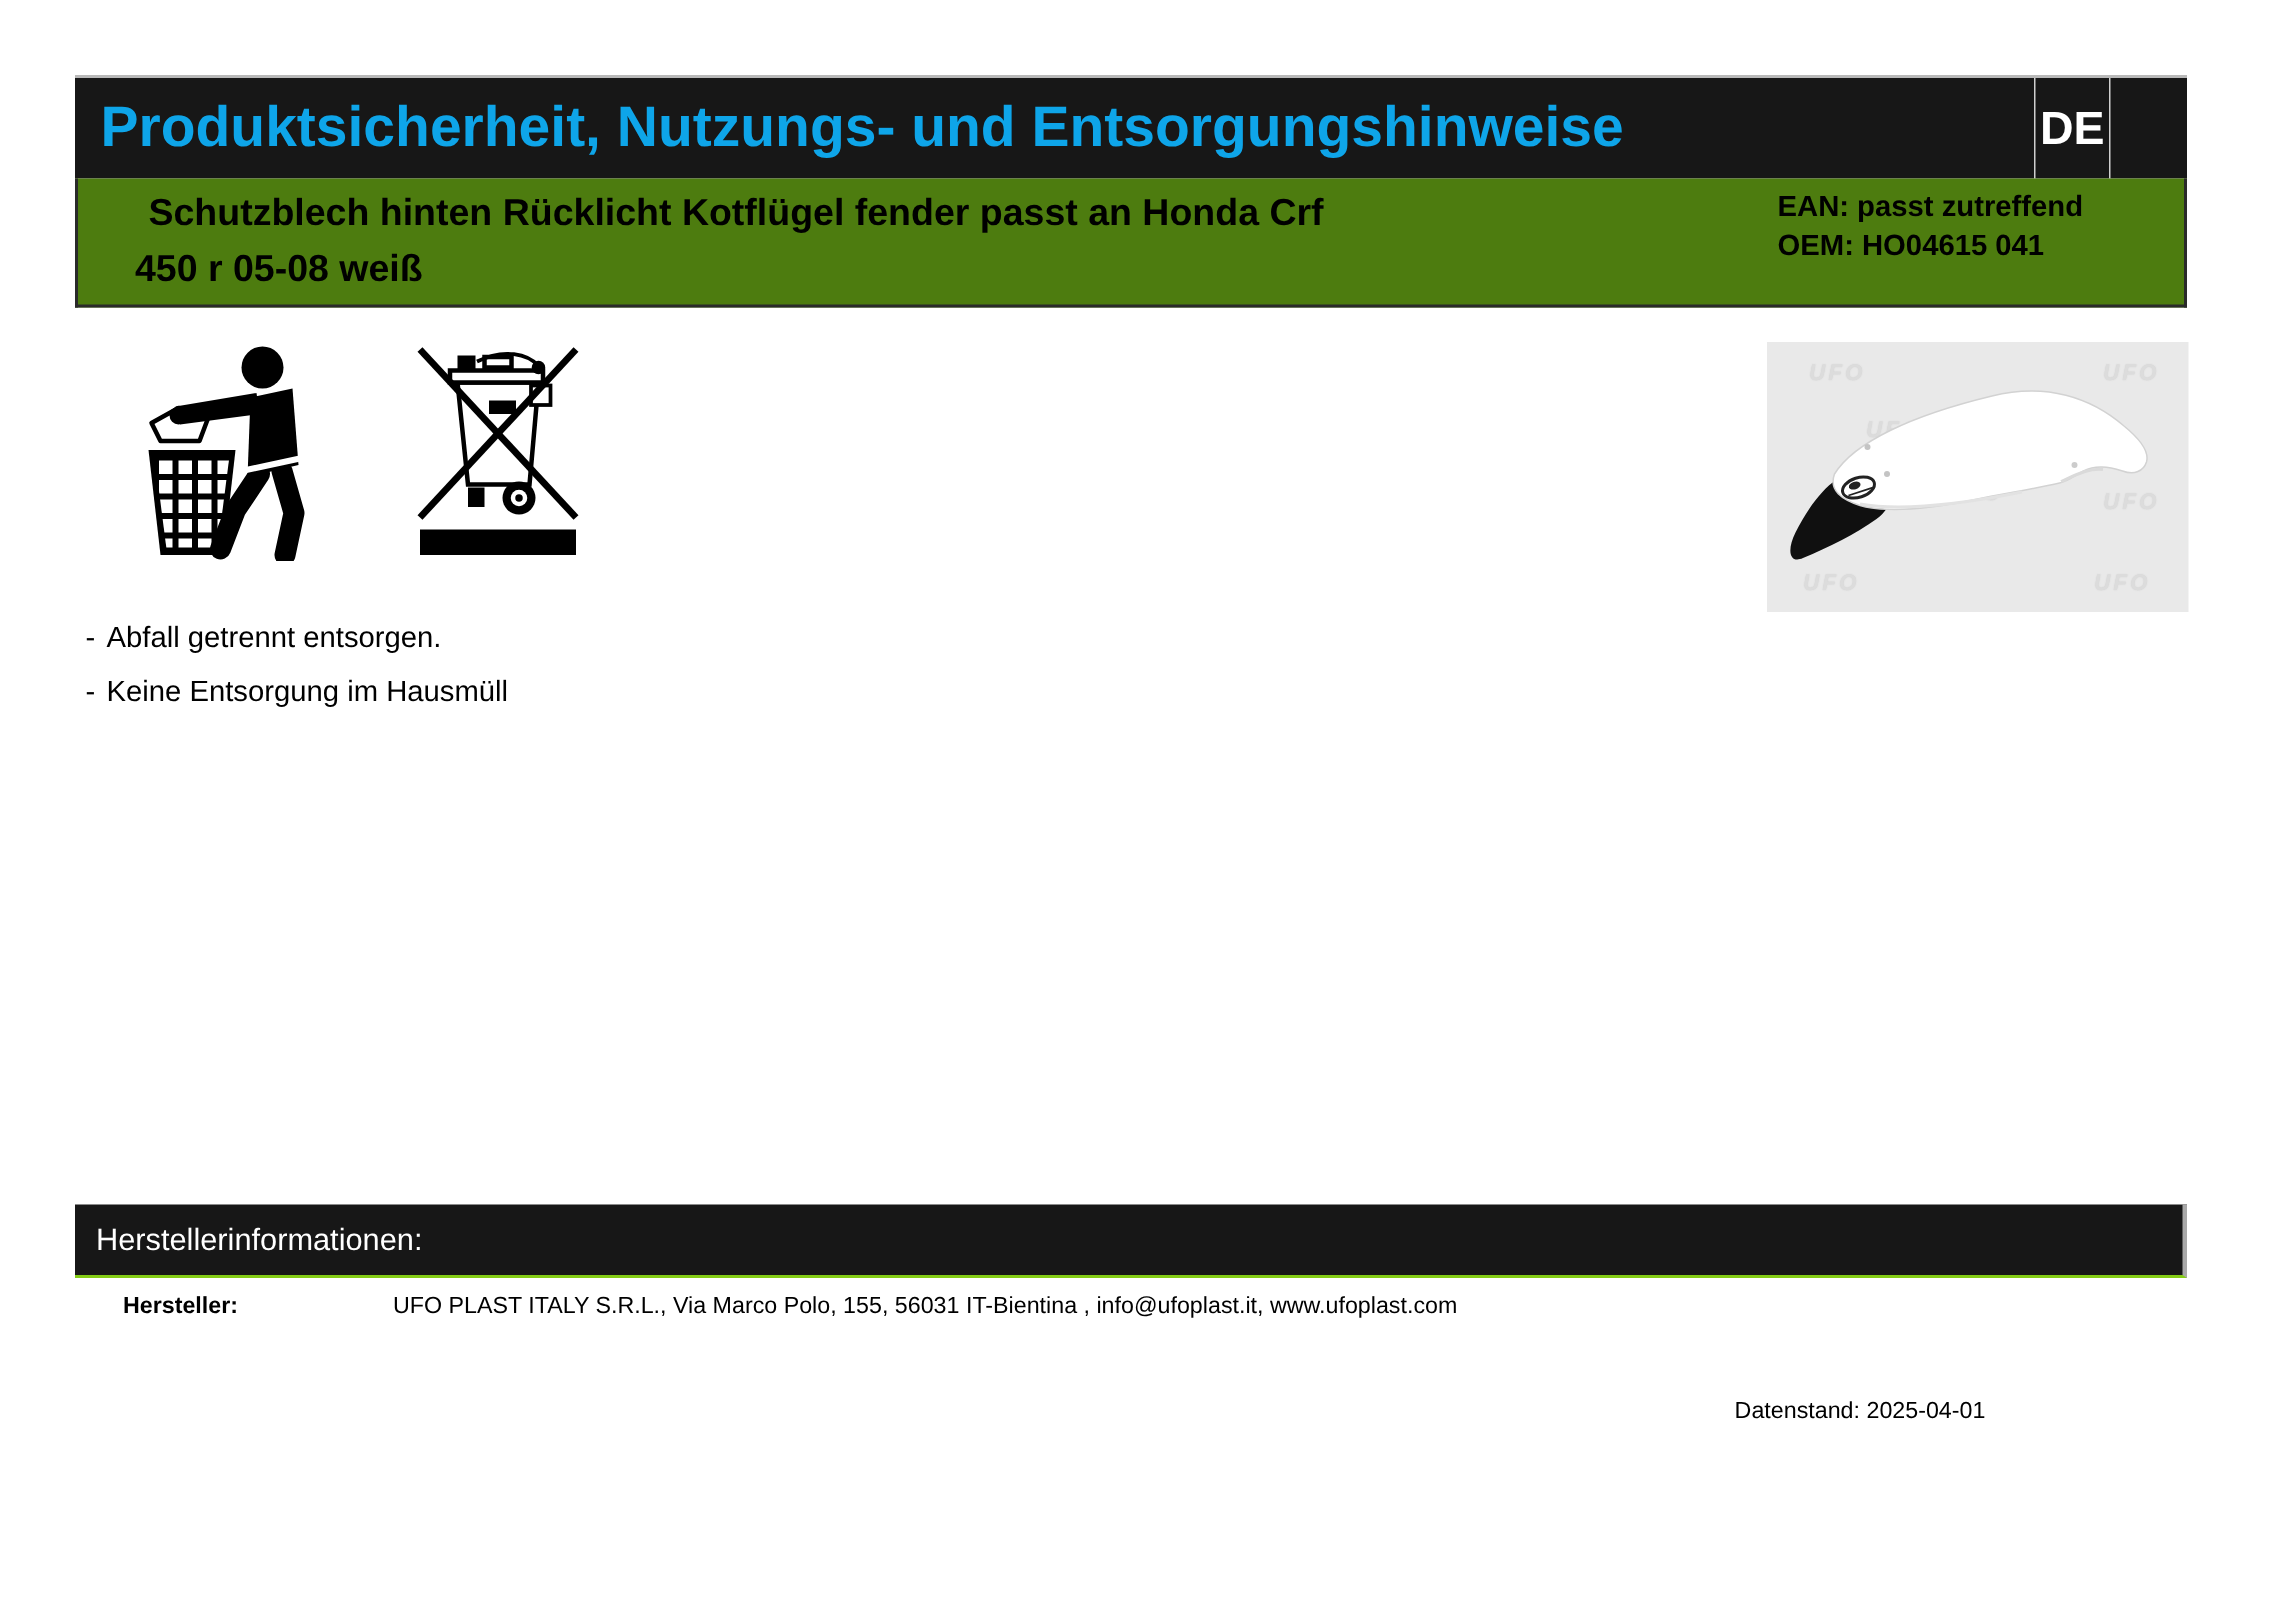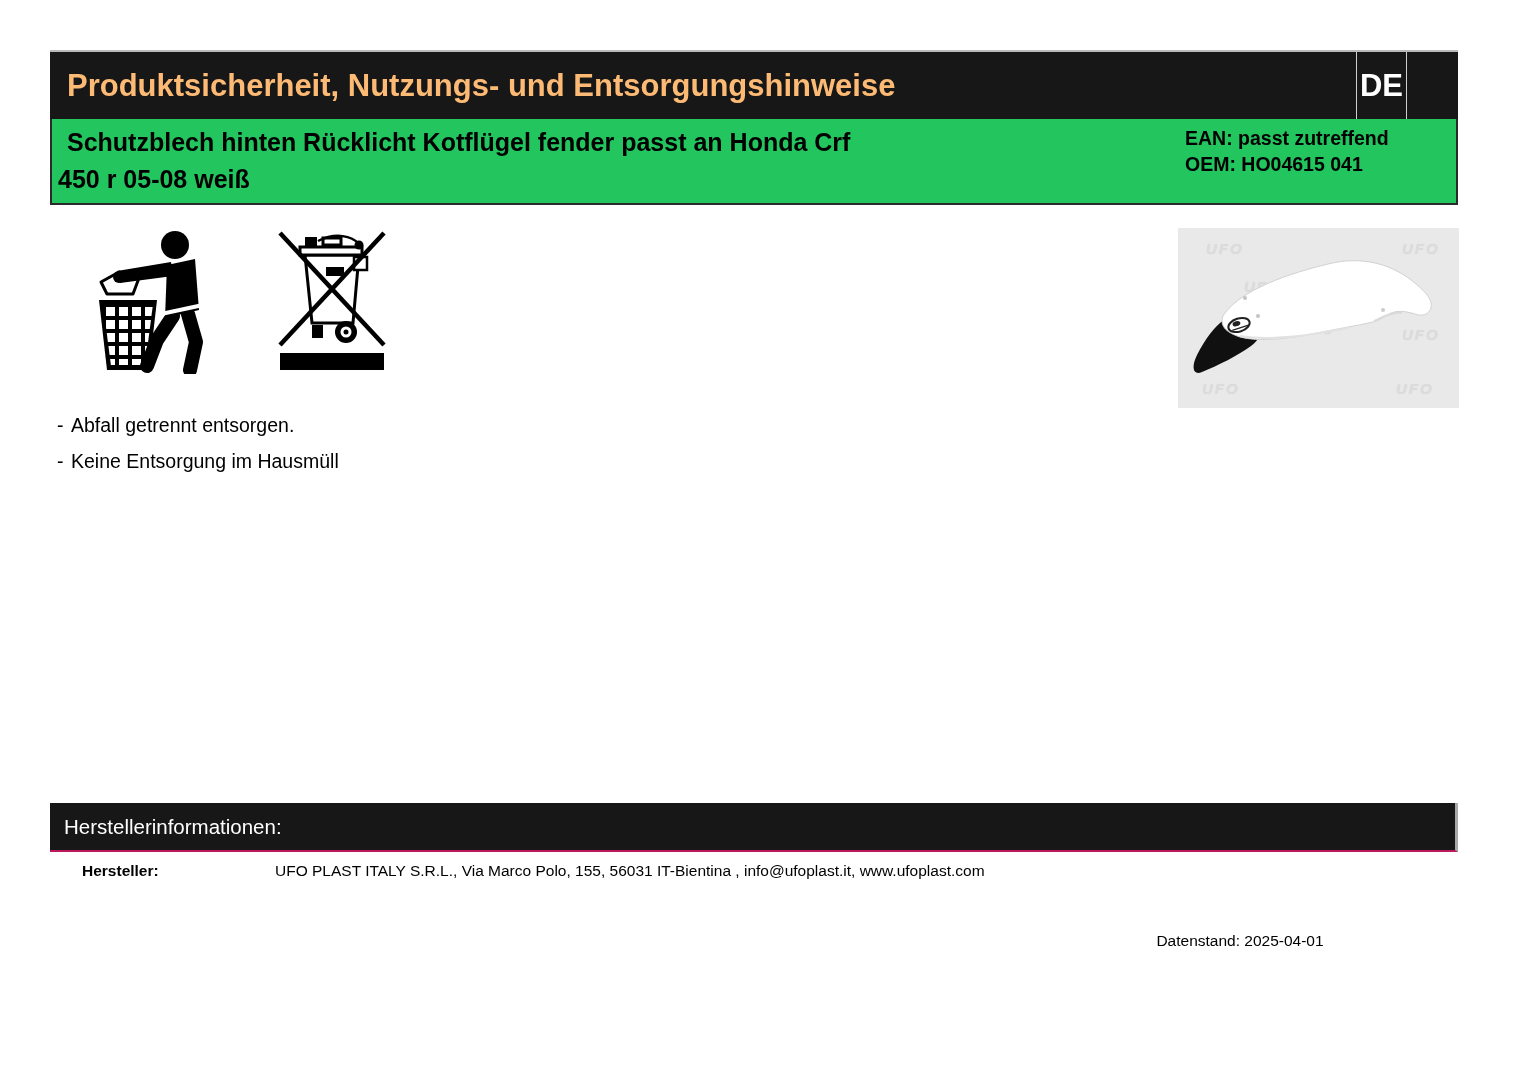--- a/index.html
+++ b/index.html
@@ -12,31 +12,31 @@
   .page { position:absolute; inset:0; }
 
   
   .header-block { position:absolute; left:50px; top:50px; width:1408px; }
   .header-bar {
     position:relative; height:69px; background:#171717;
     border-top:2px solid #b9b9b9;
   }
   .header-title {
     position:absolute; left:17px; top:0; height:69px; line-height:67px;
-    color:#fdba74; font-size:31px; font-weight:bold; white-space:nowrap;
+    color:#0ea5e9; font-size:38px; font-weight:bold; white-space:nowrap;
   }
   .lang-cell {
     position:absolute; top:0; right:51px; width:51px; height:69px;
     border-left:1px solid #cfcfcf; border-right:1px solid #cfcfcf;
     color:#fff; font-size:31px; font-weight:bold;
     text-align:center; line-height:67px;
   }
   .subheader {
-    position:relative; height:86px; background:#22c55e;
-    border:2px solid #2a2a2a; border-top:none;
+    position:relative; height:86px; background:#4d7c0f;
+    border:2px solid #2a2a2a; border-top:none;padding-left:32px;
   }
   .product-title { padding-top:5px; font-weight:bold; font-size:25px; line-height:37px; }
   .product-title .line1 { padding-left:15px; }
   .product-title .line2 { padding-left:6px; }
   .codes {
     position:absolute; left:1133px; top:7px;
     font-weight:bold; font-size:19.5px; line-height:25.5px; white-space:nowrap;
   }
 
   
@@ -56,29 +56,29 @@
   .fender-svg { position:absolute; left:0; top:0; }
 
   
   .notes { position:absolute; left:57px; top:412px; font-size:19.5px; }
   .note-line { height:36px; line-height:26px; }
   .note-line .dash { display:inline-block; width:14px; }
 
   
   .mfr-bar {
     position:absolute; left:50px; top:803px; width:1408px; height:49px;
-    background:#171717; border-right:3px solid #a9a9a9; border-bottom:2px solid #be185d;
+    background:#171717; border-right:3px solid #a9a9a9; border-bottom:2px solid #84cc16;
   }
   .mfr-bar-title {
     position:absolute; left:14px; top:0; height:47px; line-height:47px;
     color:#fff; font-size:20.5px;
   }
   .mfr-row { position:absolute; left:0; top:862px; width:1520px; font-size:15.5px; }
   .mfr-label { position:absolute; left:82px; top:0; font-weight:bold; }
-  .mfr-value { position:absolute; left:275px; top:0; white-space:nowrap; }
+  .mfr-value { position:absolute; left:262px; top:0; white-space:nowrap; }
 
   .data-status {
     position:absolute; left:1090px; top:932px; width:300px;
     text-align:center; font-size:15.5px;
   }
 </style>
 </head>
 <body>
 
 <div class="page">

